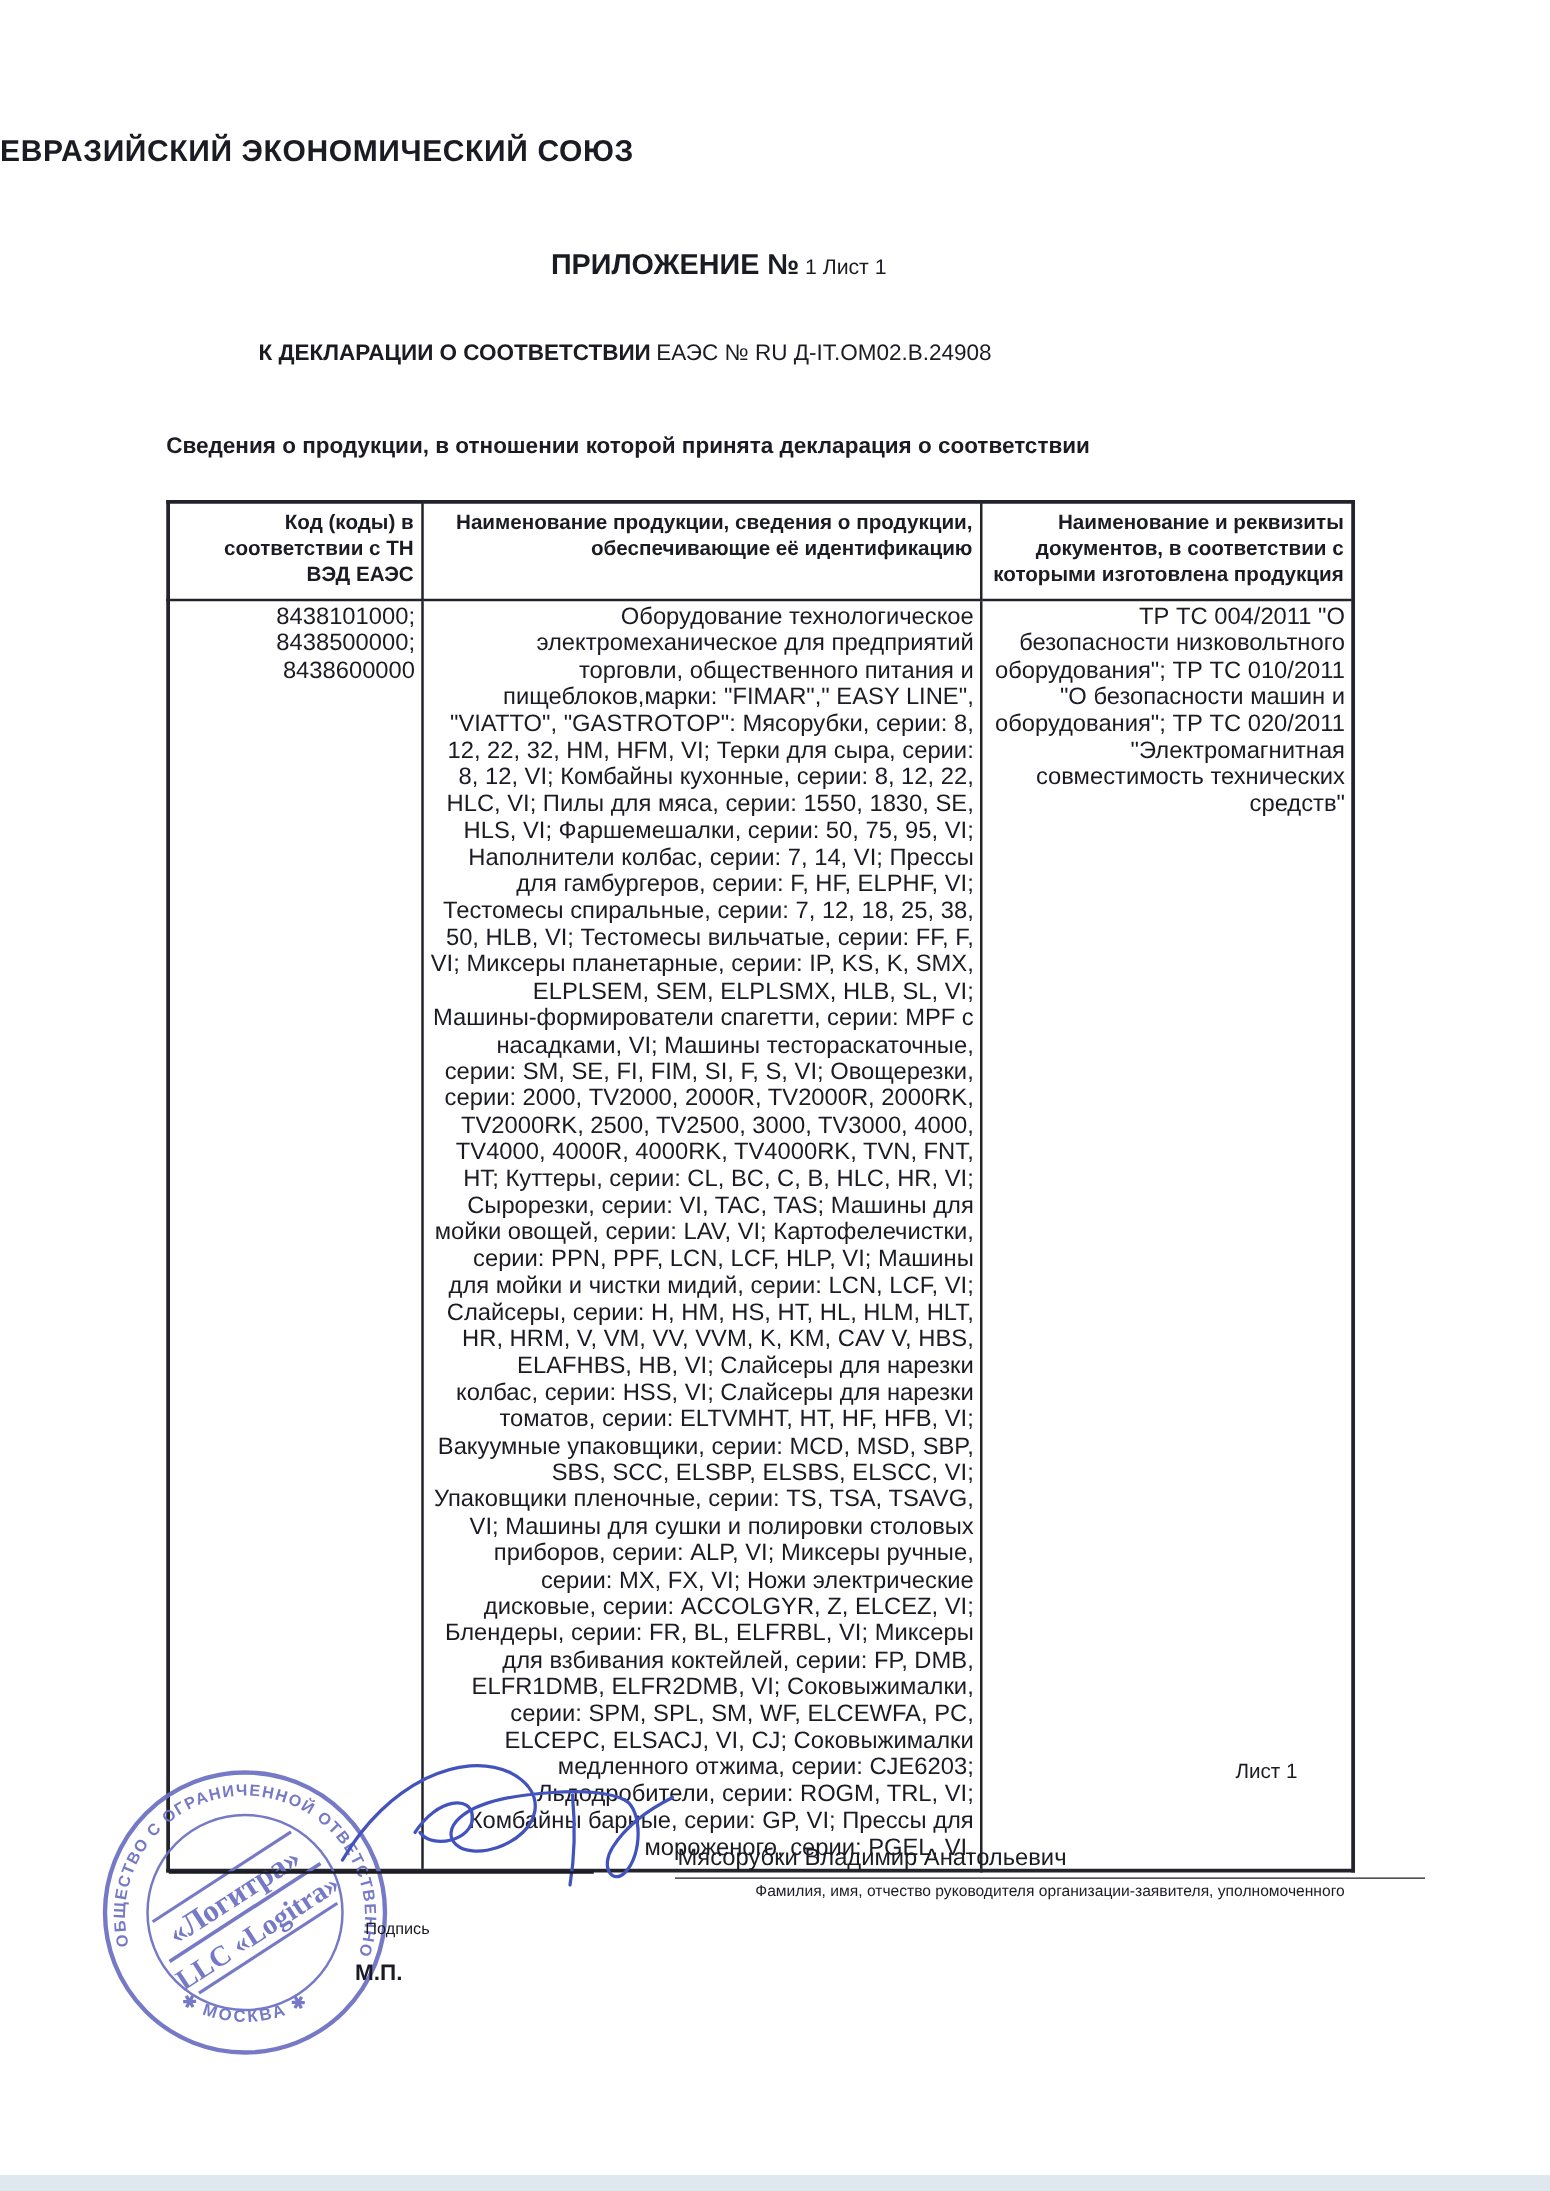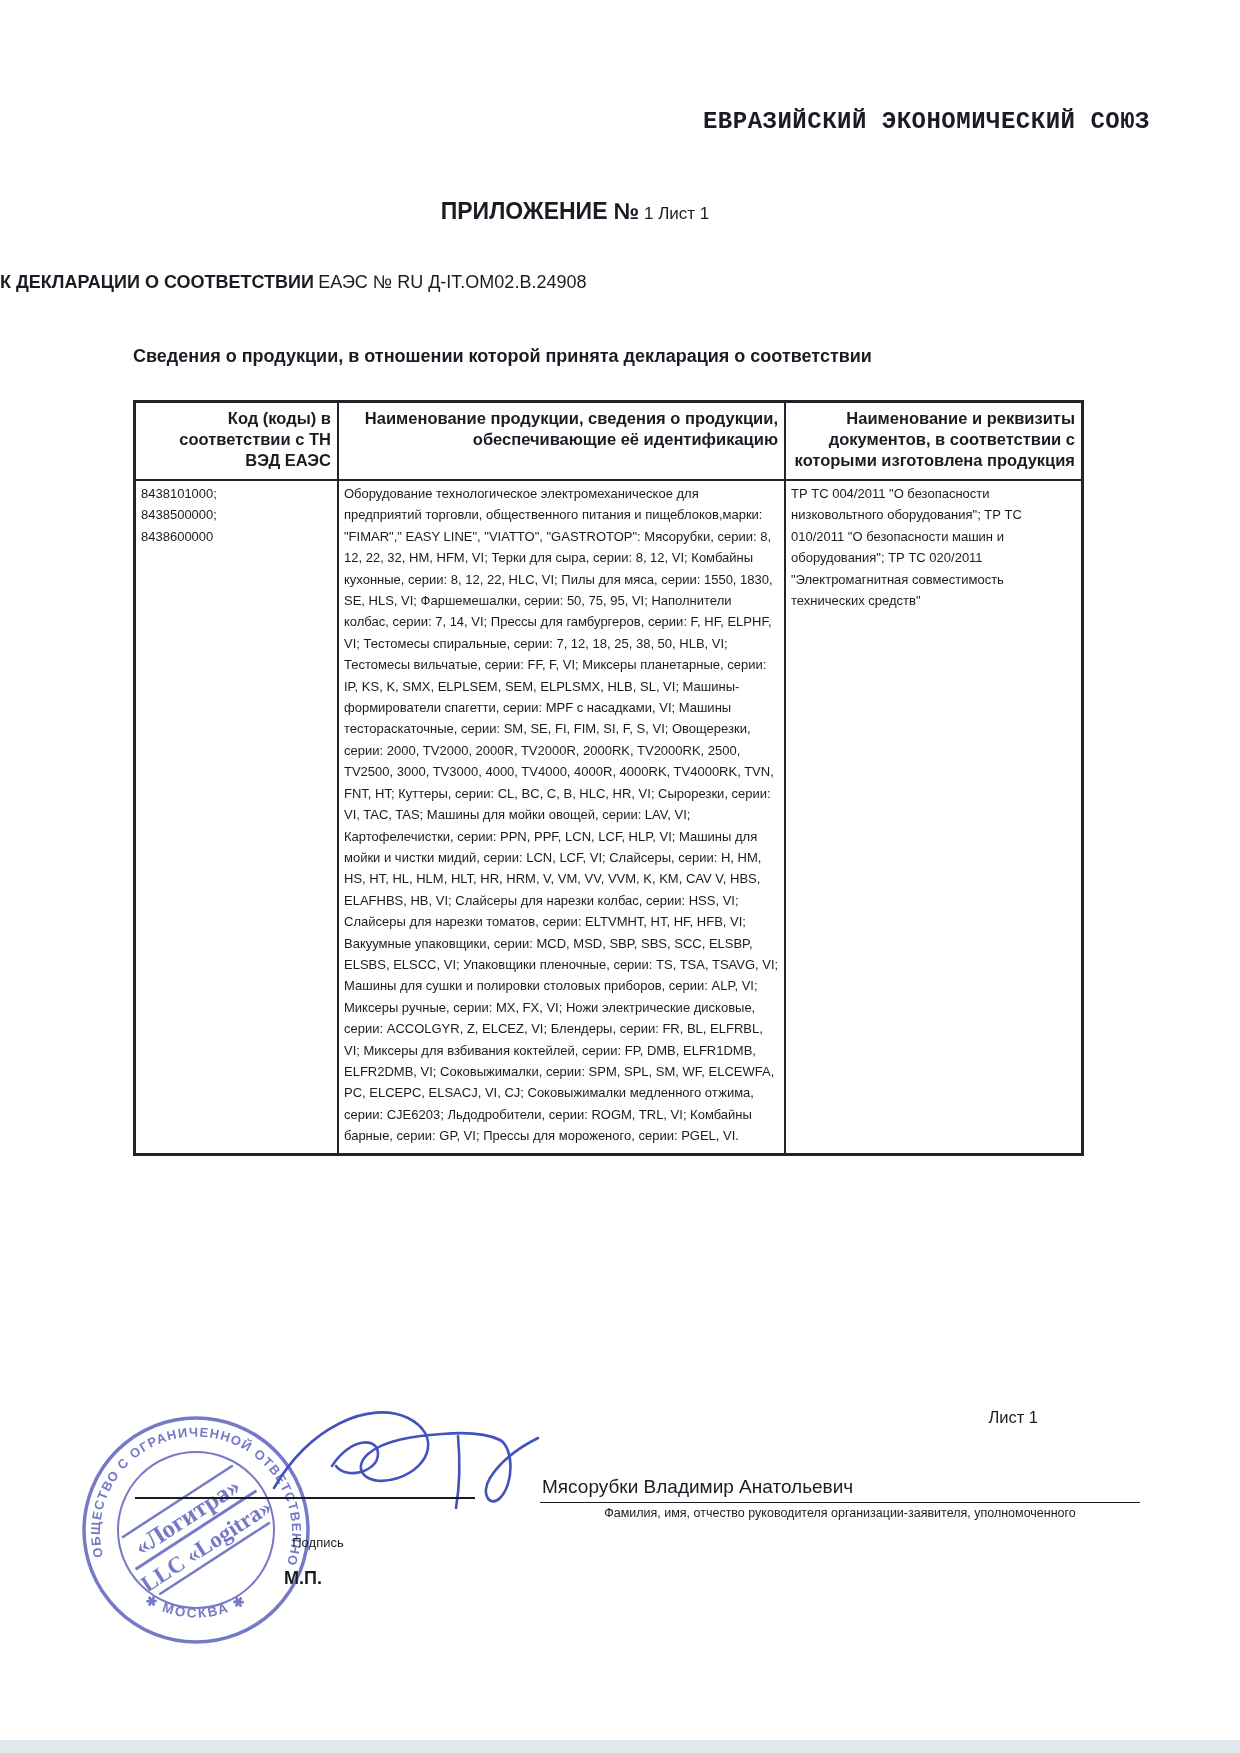--- a/index.html
+++ b/index.html
@@ -2,40 +2,40 @@
 <html><head>
 <meta charset="utf-8">
 <style>
   html,body{margin:0;padding:0;}
   body{
     width:1240px;height:1753px;position:relative;background:#ffffff;
     font-family:"Liberation Sans", sans-serif;color:#1b1b24;overflow:hidden;
   }
   .abs{position:absolute;}
   
-  .union-title{top:108px;left:0;width:1150px;text-align:right;
-    font-size:24px;font-weight:bold;letter-spacing:.5px;font-family:Liberation Mono, monospace;}
+  .union-title{top:108px;left:0;width:1150px;text-align:left;
+    font-size:24px;font-weight:bold;letter-spacing:.5px;}
   .appendix-line{top:198px;left:0;width:1150px;text-align:center;}
   .appendix-label{font-size:23px;font-weight:bold;}
   .appendix-value{font-size:17px;}
-  .decl-line{top:272px;left:0;width:1000px;text-align:left;}
+  .decl-line{top:272px;left:0;width:1000px;text-align:center;}
   .decl-label{font-size:18px;font-weight:bold;}
   .decl-number{font-size:18px;}
   .section-title{top:346px;left:133px;width:960px;font-size:18px;font-weight:bold;}
   
   .product-table{position:absolute;top:400px;left:133px;width:905px;
     border-collapse:collapse;table-layout:fixed;}
   .product-table th,.product-table td{
     border:2px solid #23232c;vertical-align:top;}
   .product-table{border:3px solid #23232c;}
   .product-table th{
     font-size:16.5px;font-weight:bold;text-align:right;
     line-height:21px;padding:5px 6px 8px;}
   .product-table td{
-    font-size:13px;line-height:21.4px;padding:2px 5px 6px;text-align:left;}
+    font-size:19px;line-height:21.4px;padding:2px 5px 6px;text-align:right;}
   .col-codes{width:189px;}
   .col-product{width:433px;}
   .col-docs{width:283px;}
   .code-line{white-space:nowrap;}
   
   .sheet-note{top:1408px;left:838px;width:200px;text-align:right;font-size:16.5px;}
   
   .sign-line{top:1497px;left:135px;width:340px;height:0;border-top:2px solid #1b1b24;}
   .sign-caption{top:1503px;left:258px;width:120px;text-align:center;font-size:13px;margin-top:32px;}
   .mp-mark{top:1568px;left:284px;font-size:18px;font-weight:bold;}

